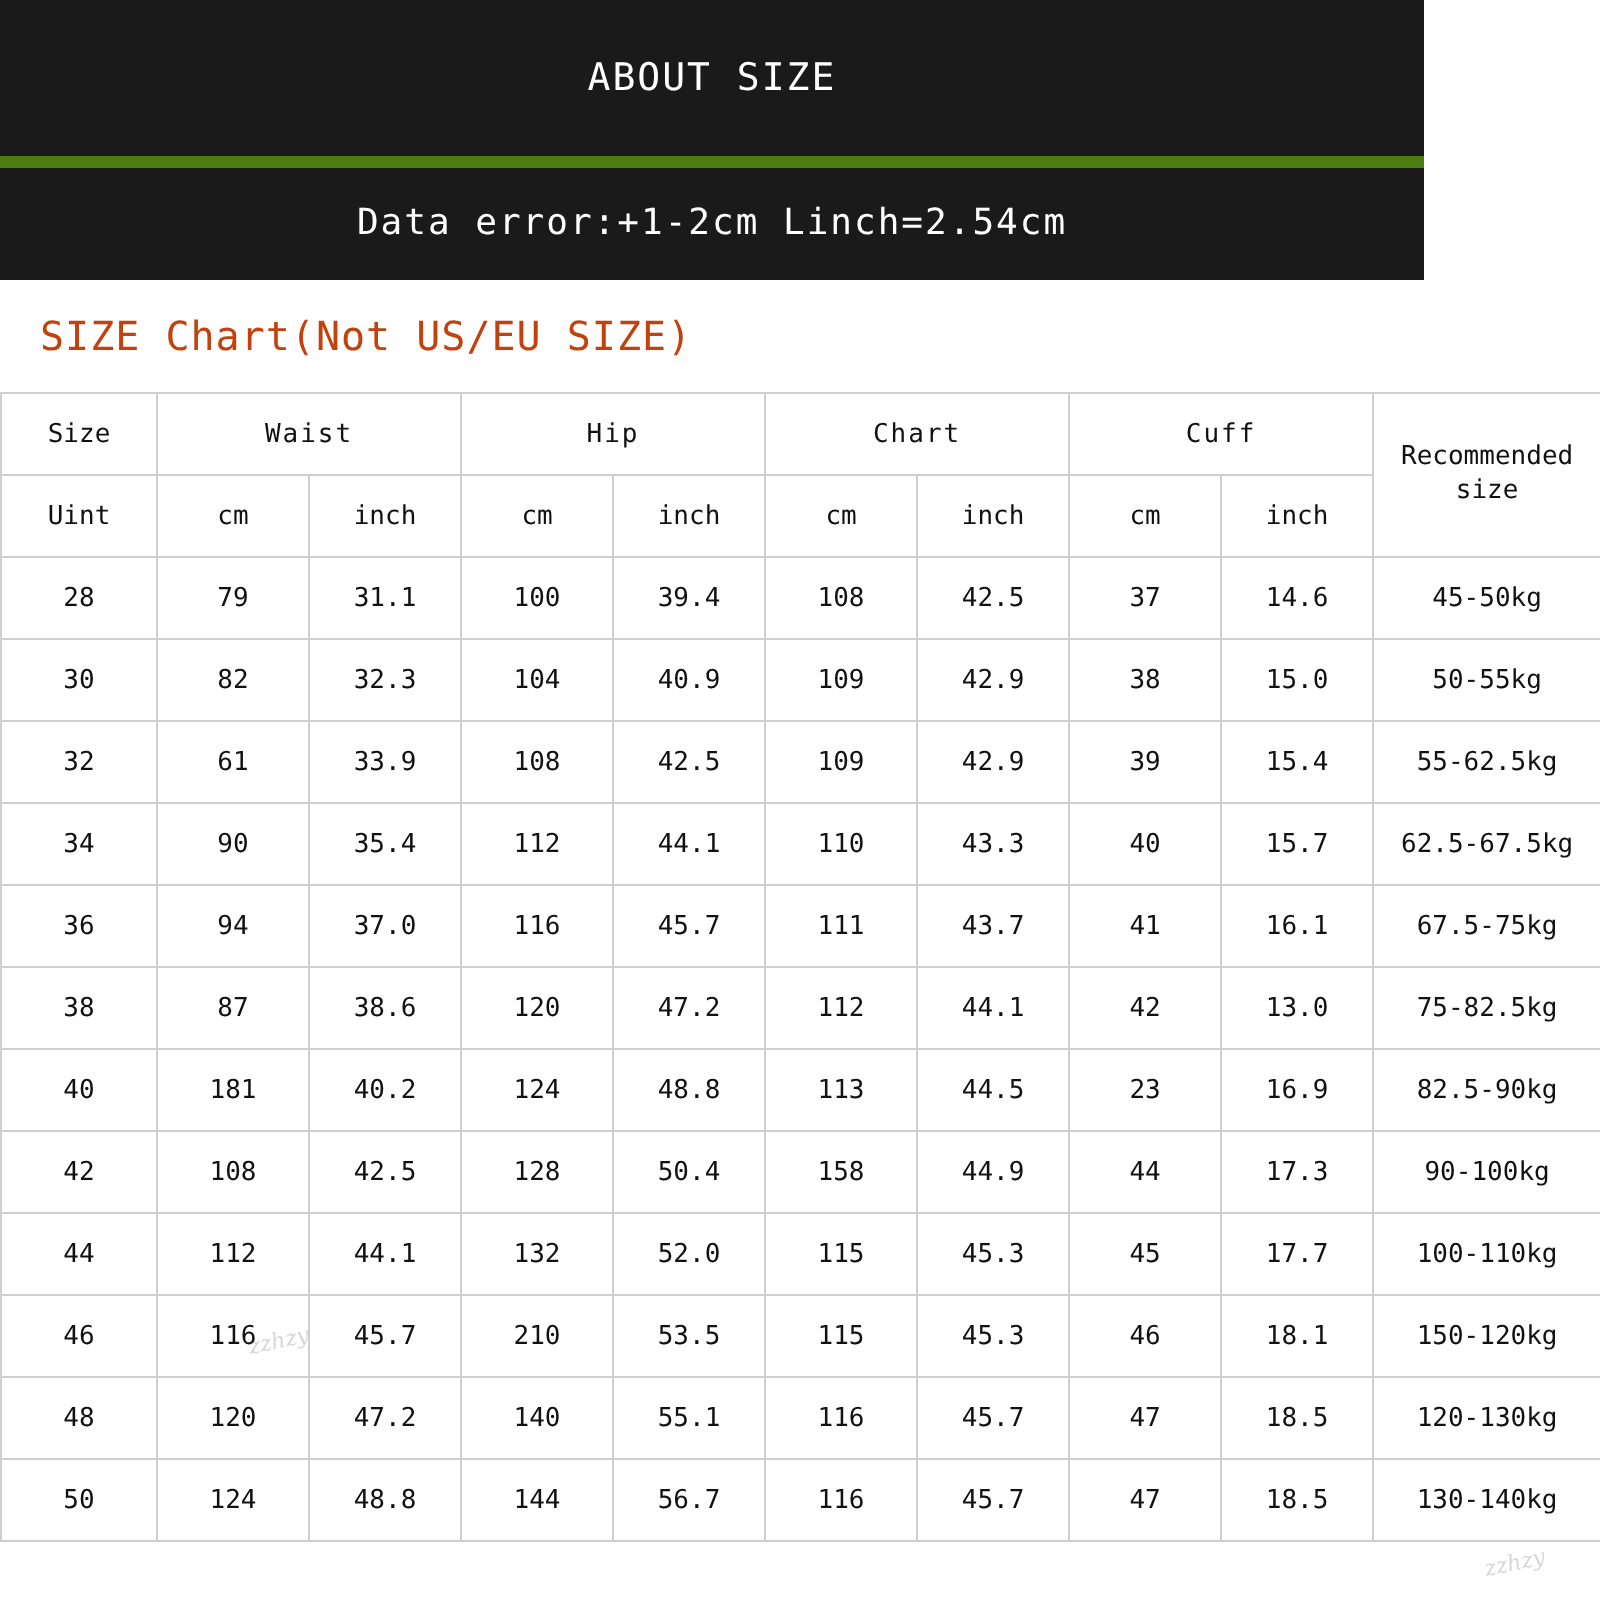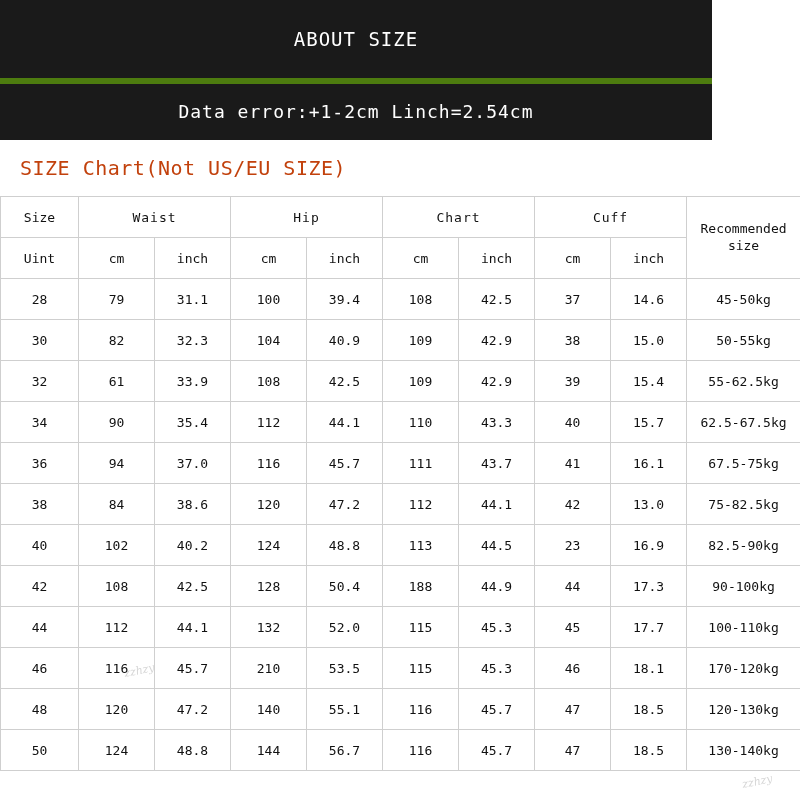--- a/index.html
+++ b/index.html
@@ -198,49 +198,49 @@
           <td>116</td>
           <td>45.7</td>
           <td>111</td>
           <td>43.7</td>
           <td>41</td>
           <td>16.1</td>
           <td class="rec-cell">67.5-75kg</td>
         </tr>
         <tr>
           <td class="size-cell">38</td>
-          <td>84</td>
+          <td>87</td>
           <td>38.6</td>
           <td>120</td>
           <td>47.2</td>
           <td>112</td>
           <td>44.1</td>
           <td>42</td>
           <td>13.0</td>
           <td class="rec-cell">75-82.5kg</td>
         </tr>
         <tr>
           <td class="size-cell">40</td>
-          <td>102</td>
+          <td>181</td>
           <td>40.2</td>
           <td>124</td>
           <td>48.8</td>
           <td>113</td>
           <td>44.5</td>
           <td>23</td>
           <td>16.9</td>
           <td class="rec-cell">82.5-90kg</td>
         </tr>
         <tr>
           <td class="size-cell">42</td>
           <td>108</td>
           <td>42.5</td>
           <td>128</td>
           <td>50.4</td>
-          <td>188</td>
+          <td>158</td>
           <td>44.9</td>
           <td>44</td>
           <td>17.3</td>
           <td class="rec-cell">90-100kg</td>
         </tr>
         <tr>
           <td class="size-cell">44</td>
           <td>112</td>
           <td>44.1</td>
           <td>132</td>
@@ -254,21 +254,21 @@
         <tr>
           <td class="size-cell">46</td>
           <td>116</td>
           <td>45.7</td>
           <td>210</td>
           <td>53.5</td>
           <td>115</td>
           <td>45.3</td>
           <td>46</td>
           <td>18.1</td>
-          <td class="rec-cell">170-120kg</td>
+          <td class="rec-cell">150-120kg</td>
         </tr>
         <tr>
           <td class="size-cell">48</td>
           <td>120</td>
           <td>47.2</td>
           <td>140</td>
           <td>55.1</td>
           <td>116</td>
           <td>45.7</td>
           <td>47</td>

